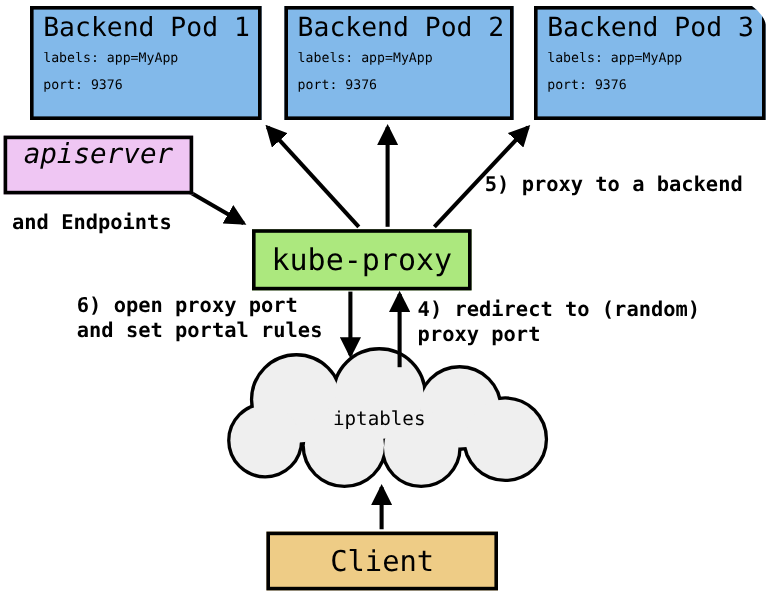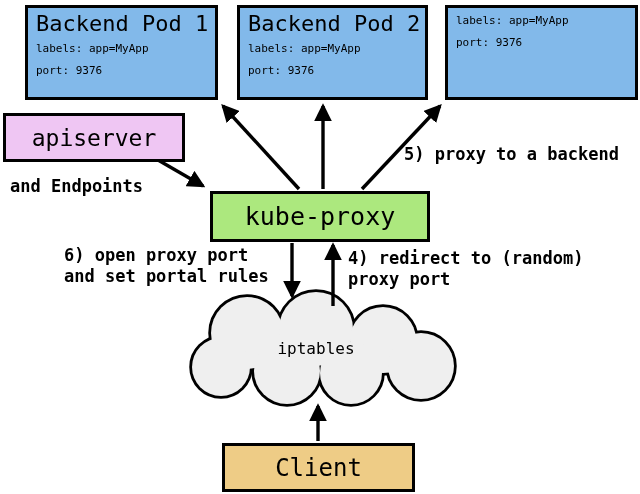--- a/index.html
+++ b/index.html
@@ -1,33 +1,33 @@
 <!DOCTYPE html>
 <html style="--pod-fill: #82B9EA; --apiserver-fill: #EFC6F3; --kube-proxy-fill: #ACE87E; --client-fill: #EECC86; --cloud-fill: #EFEFEF; --line-color: #000000;"><head>
 <meta charset="utf-8">
 <style>
   html,body{margin:0;padding:0;background:#fff;}
   .canvas{
     position:relative;width:640px;height:494px;background:#fff;overflow:hidden;
-    font-family:"DejaVu Sans Mono","Liberation Mono",monospace;color:#000;
+    font-family:"DejaVu Sans Mono","Liberation Mono",monospace;color:#000;border-radius:30px;
   }
   .overlay{position:absolute;left:0;top:0;width:640px;height:494px;}
   .cloud-stroke circle{fill:var(--cloud-fill);stroke:var(--line-color);stroke-width:5.5px;}
   .cloud-fillpass circle{fill:var(--cloud-fill);stroke:none;}
   .arrow{stroke:var(--line-color);stroke-width:3.4px;}
   .box{position:absolute;border:3px solid var(--line-color);box-sizing:border-box;}
   .pod{background:var(--pod-fill);width:193px;height:95px;top:5px;padding:2px 0 0 8px;}
   .pod-title{font-size:22px;line-height:28px;white-space:nowrap;}
   .pod-line{font-size:11px;line-height:22px;white-space:nowrap;}
   .pod1{left:25px;}
   .pod2{left:237px;width:191px;}
   .pod3{left:445px;}
-  .apiserver{left:3px;top:113px;width:182px;height:49px;background:var(--apiserver-fill);
-    display:flex;align-items:center;justify-content:center;font-size:23px;}
-  .kubeproxy{left:210px;top:191px;width:220px;height:51px;background:var(--kube-proxy-fill);
+  .apiserver{left:3px;top:113px;width:158px;height:49px;background:var(--apiserver-fill);
+    display:flex;align-items:flex-start;justify-content:center;font-size:23px;font-style:italic;}
+  .kubeproxy{left:210px;top:191px;width:183px;height:51px;background:var(--kube-proxy-fill);
     display:flex;align-items:center;justify-content:center;font-size:25px;}
   .client{left:222px;top:443px;width:193px;height:49px;background:var(--client-fill);
     display:flex;align-items:center;justify-content:center;font-size:24px;}
   .cloud-label{position:absolute;left:256px;top:339px;width:120px;text-align:center;font-size:16px;}
   .note{position:absolute;font-weight:bold;font-size:17px;line-height:21px;white-space:nowrap;}
   .n1{left:10px;top:176px;}
   .n2{left:64px;top:245px;}
   .n3{left:329px;top:407px;}
   .n4{left:348px;top:248px;}
   .n5{left:404px;top:144px;}
@@ -80,20 +80,21 @@
     <div class="pod-line">port: 9376</div>
   </div>
 
   <div class="box pod pod2">
     <div class="pod-title">Backend Pod 2</div>
     <div class="pod-line">labels: app=MyApp</div>
     <div class="pod-line">port: 9376</div>
   </div>
 
   <div class="box pod pod3">
+    <div class="pod-title">Backend Pod 3</div>
     <div class="pod-line">labels: app=MyApp</div>
     <div class="pod-line">port: 9376</div>
   </div>
 
   <div class="box apiserver">
     <span>apiserver</span>
   </div>
 
   <div class="box kubeproxy">
     <span>kube-proxy</span>

